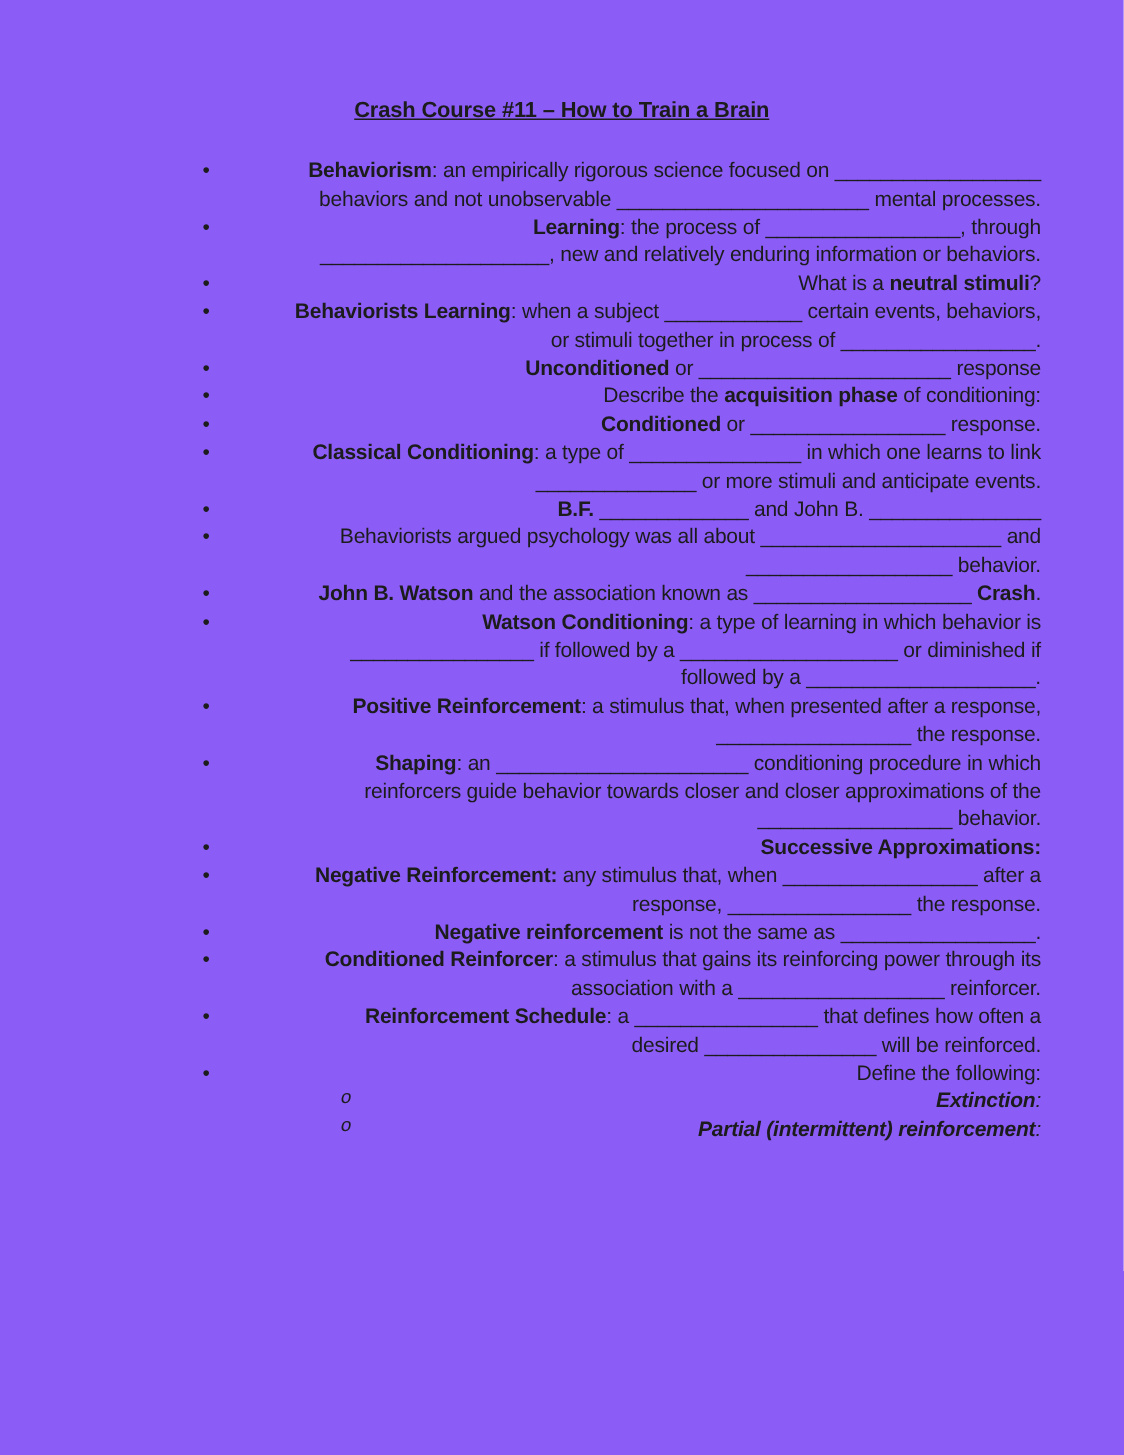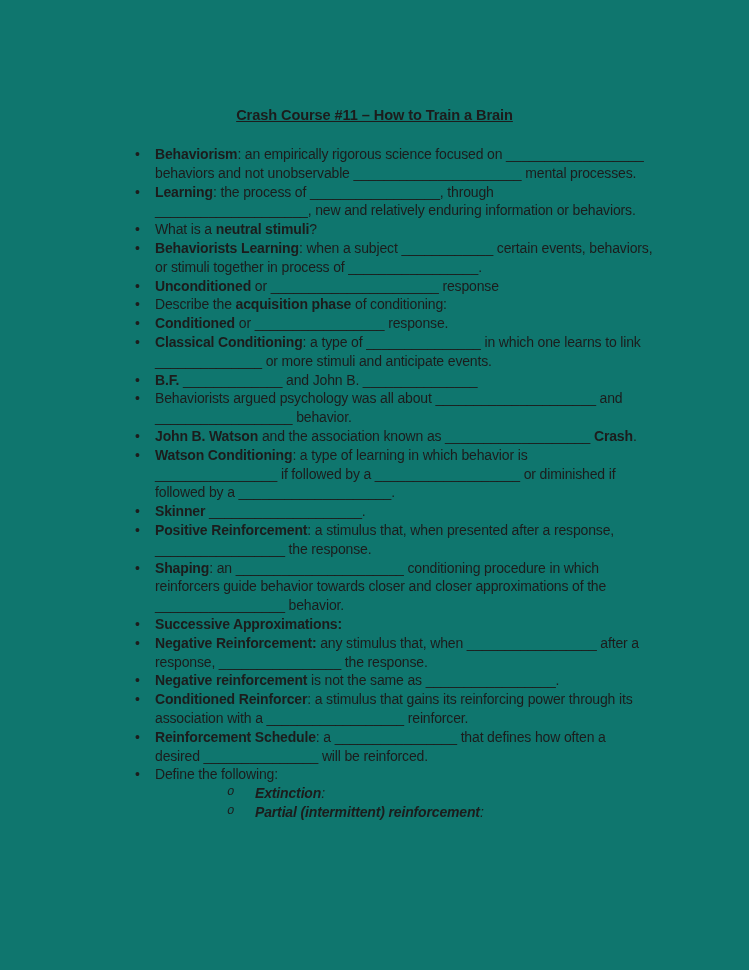--- a/index.html
+++ b/index.html
@@ -7,22 +7,22 @@
   body {
     width: 749px;
     height: 970px;
     font-family: "Liberation Sans", sans-serif;
     color: #1c1c1c;
     overflow: hidden;
   }
   .page {
     width: 749px;
     height: 970px;
-    background: #0f766e;
-    padding-top: 106px;
+    background: #8b5cf6;
+    padding-top: 65px;
     position: relative;
   }
   .doc-title {
     font-size: 14.6px;
     line-height: 19px;
     font-weight: bold;
     text-decoration: underline;
     text-align: center;
     letter-spacing: -0.1px;
     margin-bottom: 20px;
@@ -30,20 +30,21 @@
   .list {
     margin-left: 134px;
     width: 560px;
     font-size: 14px;
     line-height: 18.8px;
     letter-spacing: -0.15px;
   }
   .item {
     position: relative;
     white-space: pre-wrap;
+    text-align: right;
   }
   .item.l1 { padding-left: 21px; }
   .item.l1::before {
     content: "\2022";
     position: absolute;
     left: 1px;
     top: 0;
   }
   .item.l2 { padding-left: 121px; font-style: italic; }
   .item.l2::before {
@@ -74,21 +75,20 @@
       <div class="item l1"><span class="bold">Conditioned</span><span> or _________________ response.</span></div>
       <div class="item l1"><span class="bold">Classical Conditioning</span><span>: a type of _______________ in which one learns to link
 ______________ or more stimuli and anticipate events.</span></div>
       <div class="item l1"><span class="bold">B.F.</span><span> _____________ and John B. _______________</span></div>
       <div class="item l1"><span>Behaviorists argued psychology was all about _____________________ and
 __________________ behavior.</span></div>
       <div class="item l1"><span class="bold">John B. Watson</span><span> and the association known as ___________________ </span><span class="bold">Crash</span><span>.</span></div>
       <div class="item l1"><span class="bold">Watson Conditioning</span><span>: a type of learning in which behavior is
 ________________ if followed by a ___________________ or diminished if
 followed by a ____________________.</span></div>
-      <div class="item l1"><span class="bold">Skinner</span><span> ____________________.</span></div>
       <div class="item l1"><span class="bold">Positive Reinforcement</span><span>: a stimulus that, when presented after a response,
 _________________ the response.</span></div>
       <div class="item l1"><span class="bold">Shaping</span><span>: an ______________________ conditioning procedure in which
 reinforcers guide behavior towards closer and closer approximations of the
 _________________ behavior.</span></div>
       <div class="item l1"><span class="bold">Successive Approximations:</span></div>
       <div class="item l1"><span class="bold">Negative Reinforcement:</span><span> any stimulus that, when _________________ after a
 response, ________________ the response.</span></div>
       <div class="item l1"><span class="bold">Negative reinforcement</span><span> is not the same as _________________.</span></div>
       <div class="item l1"><span class="bold">Conditioned Reinforcer</span><span>: a stimulus that gains its reinforcing power through its

